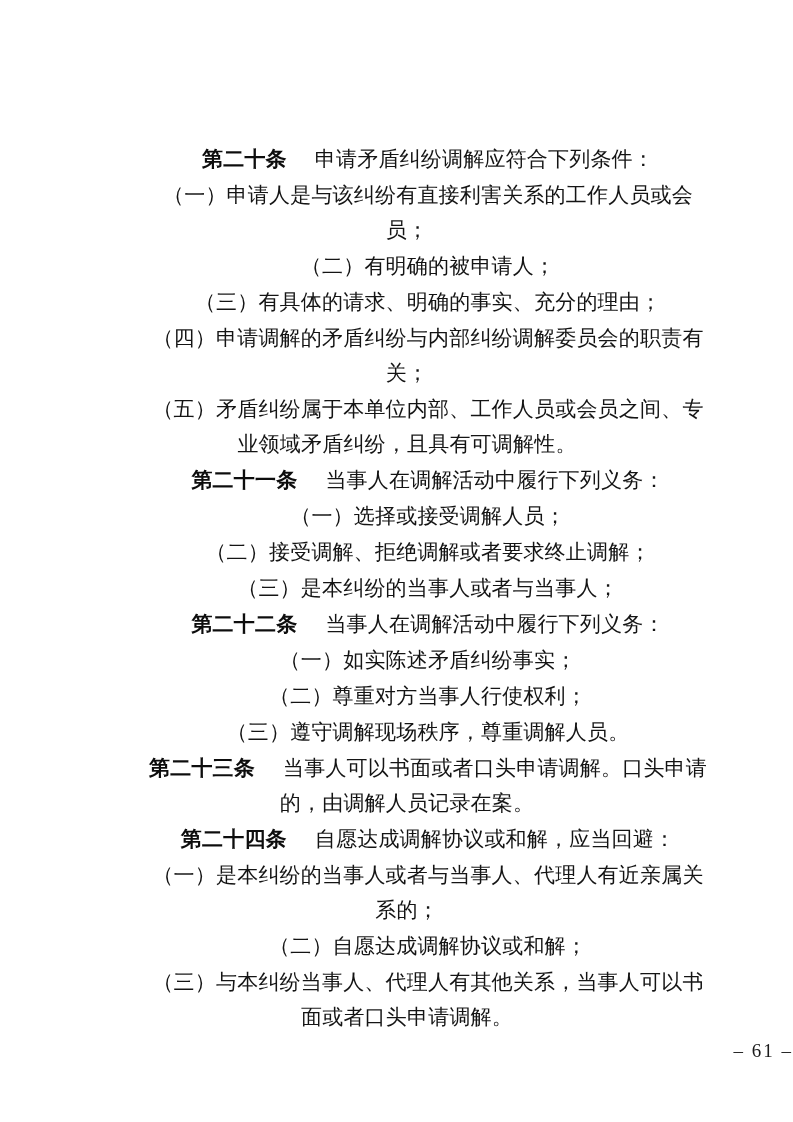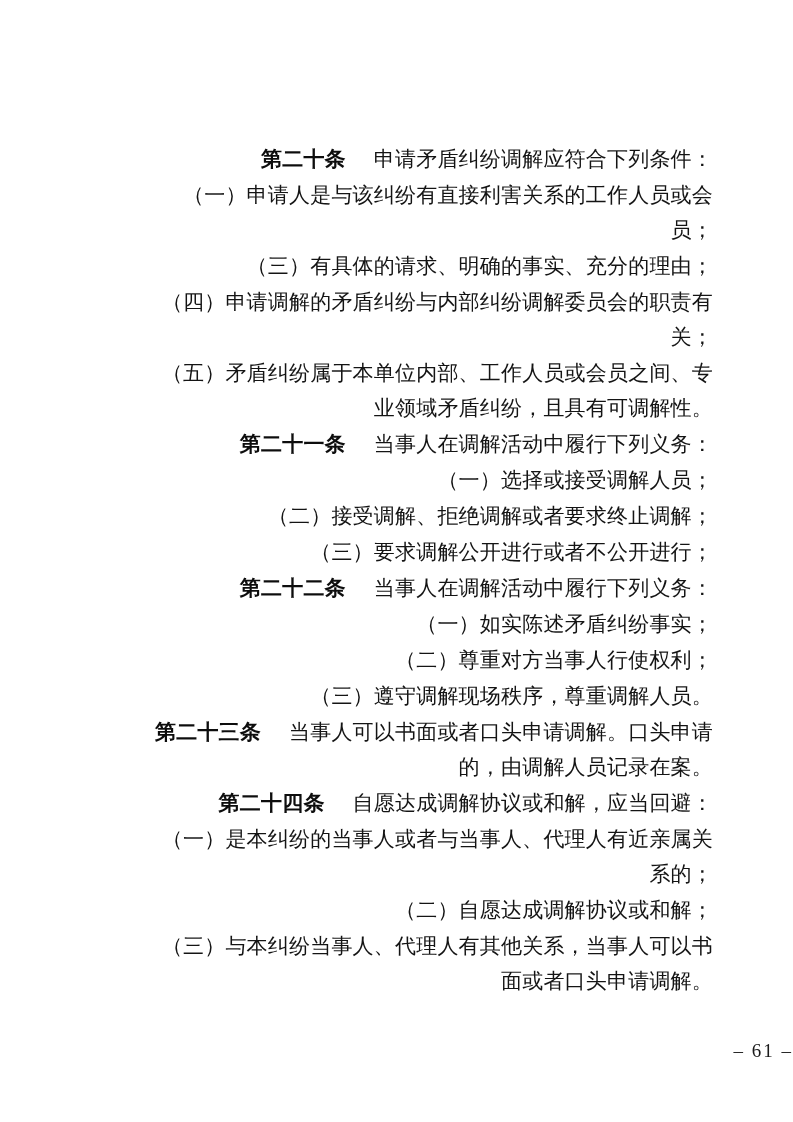--- a/index.html
+++ b/index.html
@@ -22,21 +22,21 @@
     top: 141px;
     width: 612px;
   }
   .para {
     margin: 0;
     padding: 0;
     font-size: 21px;
     line-height: 35px;
     text-indent: 42px;
     letter-spacing: 0.2px;
-    text-align: right;
+    text-align: center;
   }
   .lead {
     font-family: "Liberation Sans", sans-serif;
     font-weight: 700;
     color: #0d0d0d;
   }
   .lead:not(:empty) {
     margin-right: 28px;
   }
   .footer {
@@ -52,27 +52,28 @@
   }
 </style>
 </head>
 <body>
 
 <div class="page">
   <div class="content">
 
     <p class="para"><span class="lead">第二十条</span><span>申请矛盾纠纷调解应符合下列条件：</span></p>
     <p class="para"><span class="lead"></span><span>（一）申请人是与该纠纷有直接利害关系的工作人员或会员；</span></p>
+    <p class="para"><span class="lead"></span><span>（二）有明确的被申请人；</span></p>
     <p class="para"><span class="lead"></span><span>（三）有具体的请求、明确的事实、充分的理由；</span></p>
     <p class="para"><span class="lead"></span><span>（四）申请调解的矛盾纠纷与内部纠纷调解委员会的职责有关；</span></p>
     <p class="para"><span class="lead"></span><span>（五）矛盾纠纷属于本单位内部、工作人员或会员之间、专业领域矛盾纠纷，且具有可调解性。</span></p>
     <p class="para"><span class="lead">第二十一条</span><span>当事人在调解活动中履行下列义务：</span></p>
     <p class="para"><span class="lead"></span><span>（一）选择或接受调解人员；</span></p>
     <p class="para"><span class="lead"></span><span>（二）接受调解、拒绝调解或者要求终止调解；</span></p>
-    <p class="para"><span class="lead"></span><span>（三）要求调解公开进行或者不公开进行；</span></p>
+    <p class="para"><span class="lead"></span><span>（三）是本纠纷的当事人或者与当事人；</span></p>
     <p class="para"><span class="lead">第二十二条</span><span>当事人在调解活动中履行下列义务：</span></p>
     <p class="para"><span class="lead"></span><span>（一）如实陈述矛盾纠纷事实；</span></p>
     <p class="para"><span class="lead"></span><span>（二）尊重对方当事人行使权利；</span></p>
     <p class="para"><span class="lead"></span><span>（三）遵守调解现场秩序，尊重调解人员。</span></p>
     <p class="para"><span class="lead">第二十三条</span><span>当事人可以书面或者口头申请调解。口头申请的，由调解人员记录在案。</span></p>
     <p class="para"><span class="lead">第二十四条</span><span>自愿达成调解协议或和解，应当回避：</span></p>
     <p class="para"><span class="lead"></span><span>（一）是本纠纷的当事人或者与当事人、代理人有近亲属关系的；</span></p>
     <p class="para"><span class="lead"></span><span>（二）自愿达成调解协议或和解；</span></p>
     <p class="para"><span class="lead"></span><span>（三）与本纠纷当事人、代理人有其他关系，当事人可以书面或者口头申请调解。</span></p>
 

